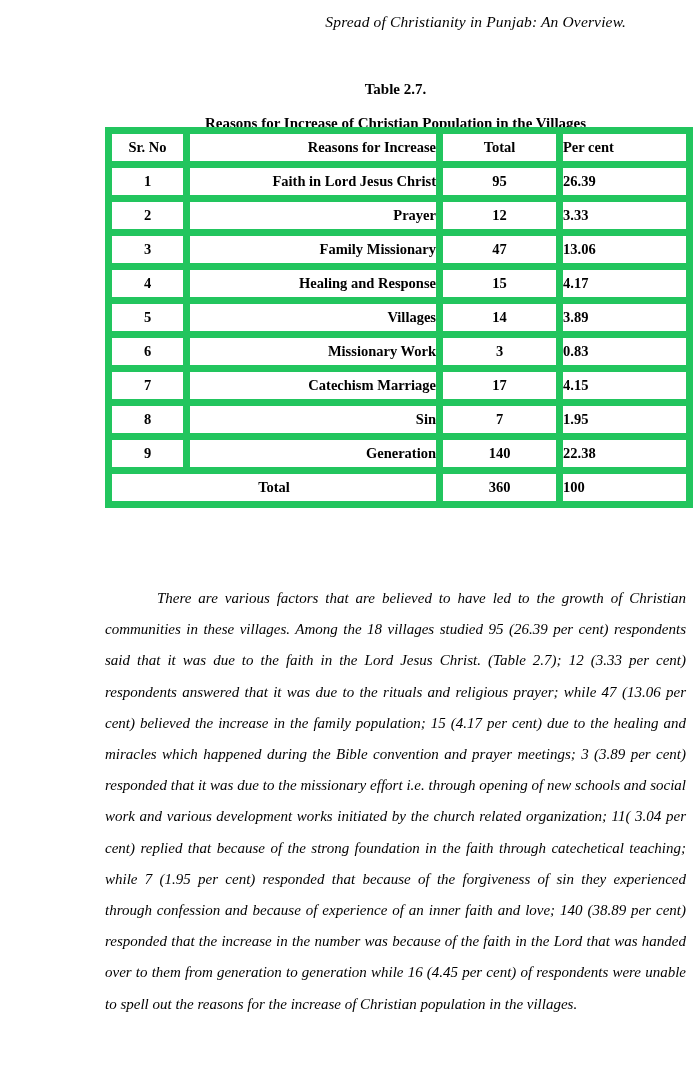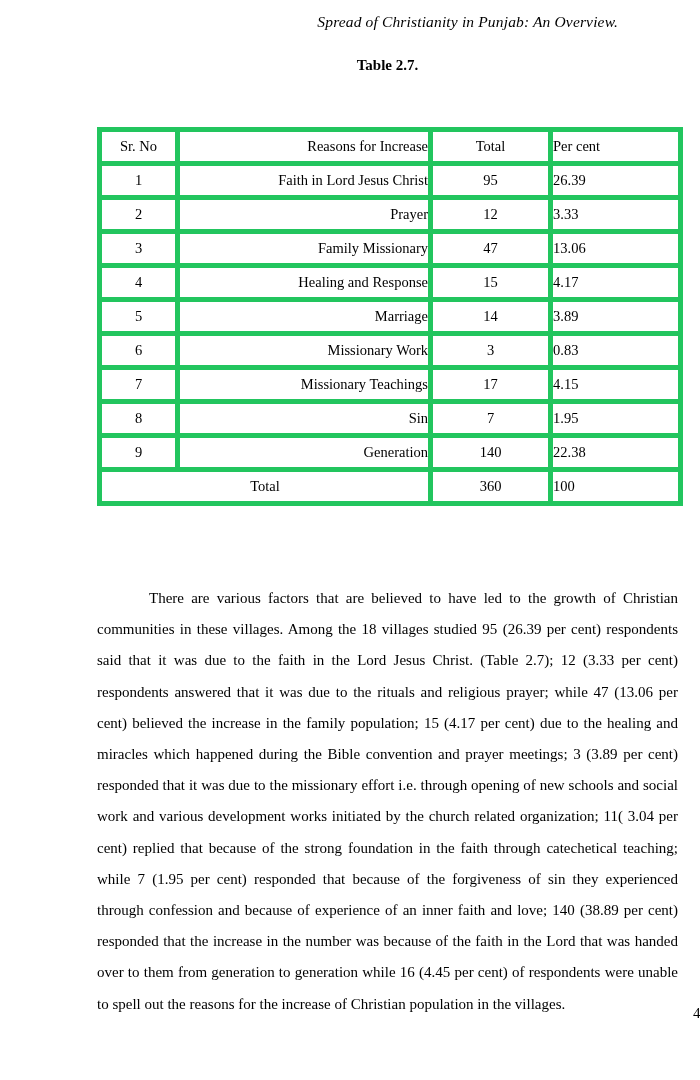--- a/index.html
+++ b/index.html
@@ -11,21 +11,21 @@
     width: 700px;
     height: 1080px;
     position: relative;
     font-family: "Liberation Serif", "DejaVu Serif", serif;
     color: #000000;
     overflow: hidden;
   }
 
   .page {
     position: absolute;
-    left: 8px;
+    left: 16px;
     top: 0;
     width: 640px;
     height: 1080px;
     box-sizing: border-box;
     padding: 0;
   }
 
   
   .running-header {
     position: absolute;
@@ -42,20 +42,21 @@
     position: absolute;
     left: 89px;
     top: 56px;
     width: 581px;
     text-align: center;
   }
   .caption-number {
     font-weight: bold;
     font-size: 15px;
     line-height: 1.2;
+    margin-top: 24px;
   }
   .caption-title {
     font-weight: bold;
     font-size: 15px;
     margin-top: 16px;
     line-height: 1.2;
   }
 
   
   .data-table-wrap {
@@ -65,24 +66,24 @@
     width: 581px;
   }
   table.data-table {
     border-collapse: collapse;
     width: 581px;
     table-layout: fixed;
     font-size: 14.5px;
   }
   table.data-table td,
   table.data-table th {
-    border: 5px solid #22c55e;
+    border: 7px solid #22c55e;
     height: 34px;
     padding: 0 0 0 0;
-    font-weight: normal;
+    font-weight: bold;
     vertical-align: middle;
     box-sizing: border-box;
   }
   .col-sr   { width: 78px;  text-align: center; }
   .col-rsn  { width: 253px; text-align: right; padding-left: 22px !important; }
   .col-tot  { width: 120px; text-align: center; }
   .col-pct  { width: 130px; text-align: left; }
   .total-merged {
     text-align: center;
   }
@@ -93,20 +94,21 @@
     position: absolute;
     left: 89px;
     top: 583px;
     width: 581px;
     font-size: 15px;
     line-height: 31.2px;
     text-align: justify;
     text-indent: 52px;
     text-justify: inter-word;
     hyphens: none;
+    font-style: italic;
   }
 
   
   .page-number {
     position: absolute;
     left: 0;
     top: 1005px;
     width: 700px;
     text-align: right;
     font-size: 15px;
@@ -114,20 +116,21 @@
 </style>
 </head>
 <body>
 
 <div class="page">
 
   <div class="running-header">Spread of Christianity in Punjab: An Overview.</div>
 
   <div class="table-caption-block">
     <div class="caption-number">Table 2.7.</div>
+    <div class="caption-title">Reasons for Increase of Christian Population in the Villages</div>
   </div>
 
   <div class="data-table-wrap">
     <table class="data-table">
       <thead>
         <tr>
           <th class="col-sr">Sr. No</th>
           <th class="col-rsn">Reasons for Increase</th>
           <th class="col-tot">Total</th>
           <th class="col-pct">Per cent</th>
@@ -153,33 +156,33 @@
           <td class="col-pct">13.06</td>
         </tr>
         <tr>
           <td class="col-sr">4</td>
           <td class="col-rsn">Healing  and Response</td>
           <td class="col-tot">15</td>
           <td class="col-pct">4.17</td>
         </tr>
         <tr>
           <td class="col-sr">5</td>
-          <td class="col-rsn">Marriage</td>
+          <td class="col-rsn">Villages</td>
           <td class="col-tot">14</td>
           <td class="col-pct">3.89</td>
         </tr>
         <tr>
           <td class="col-sr">6</td>
           <td class="col-rsn">Missionary Work</td>
           <td class="col-tot">3</td>
           <td class="col-pct">0.83</td>
         </tr>
         <tr>
           <td class="col-sr">7</td>
-          <td class="col-rsn">Missionary Teachings</td>
+          <td class="col-rsn">Catechism Marriage</td>
           <td class="col-tot">17</td>
           <td class="col-pct">4.15</td>
         </tr>
         <tr>
           <td class="col-sr">8</td>
           <td class="col-rsn">Sin</td>
           <td class="col-tot">7</td>
           <td class="col-pct">1.95</td>
         </tr>
         <tr>

